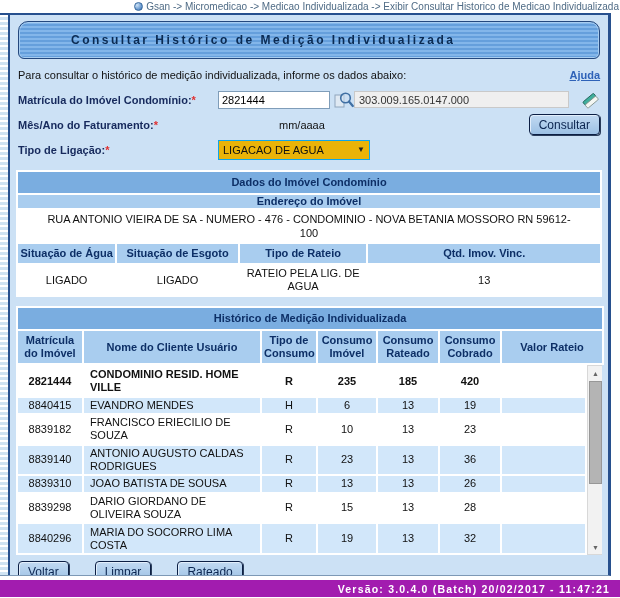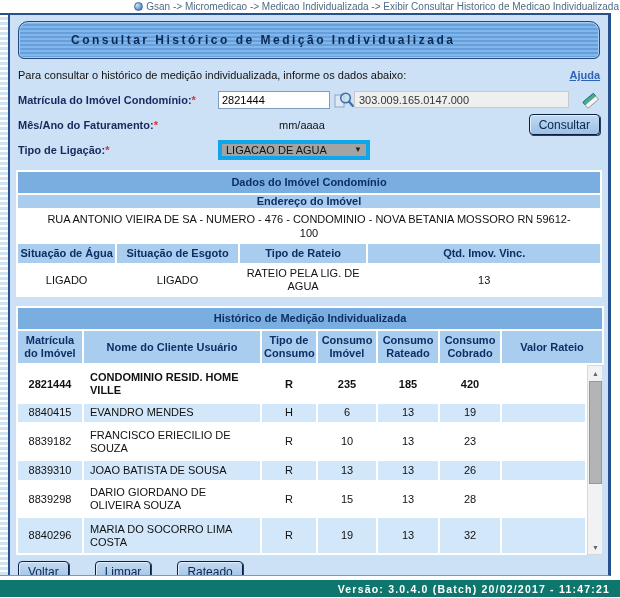--- a/index.html
+++ b/index.html
@@ -47,21 +47,21 @@
                padding-left:4px; margin-left:0; }
   .hint { font-size:11px; color:#111; margin-left:18px;padding-left:43px; }
   .icon-btn { cursor:pointer; display:inline-flex; align-items:center; margin-left:4px; }
   .push-right { margin-left:auto; }
 
   .gs-btn { height:21px; background:linear-gradient(180deg,#c2daf2,#9cc0e4);
             border:1px solid #0c1f44; border-radius:4px; color:#0b2550; font-size:12px;
             font-family:"Liberation Sans",sans-serif; padding:0 9px; cursor:pointer;
             box-shadow:inset 1px 1px 0 #e2eefb, 1px 1px 0 #2a3c5a; }
 
-  .selectbox { width:152px; height:20px; background:#a3a3a3; border:4px solid #0ea5e9;
+  .selectbox { width:152px; height:20px; background:#eab308; border:1px solid #0ea5e9;
                display:flex; align-items:center; font-size:11px; color:#111;
                padding:0 4px; cursor:pointer; }
   .selectbox .arrow { margin-left:auto; font-size:8px; color:#222; }
 
   
   table { border-collapse:collapse; width:100%; table-layout:fixed; }
   th,td { border:2px solid #ffffff; font-size:11px; overflow:hidden; }
   .sec-title { background:#7aade0; color:#0d2f66; font-weight:bold; text-align:center;
                height:23px; line-height:13px; border:2px solid #ffffff; }
   .sub-head { background:#a9cdef; color:#0d2f66; font-weight:bold; text-align:center;
@@ -92,21 +92,21 @@
               cursor:pointer; }
   .vs-up { top:0; } .vs-down { bottom:0; }
   .vs-thumb { position:absolute; left:1px; top:15px; width:13px; height:103px;
               background:#b4b4b4; border:1px solid #979797; cursor:grab; }
 
   
   .actions { display:flex; gap:26px; margin:6px 2px 0; }
 
   
   .pre-footer { height:4px; background:#fff; }
-  .footer-bar { height:17px; background:#0f766e; display:flex; align-items:center;
+  .footer-bar { height:17px; background:#a21caf; display:flex; align-items:center;
                 justify-content:flex-end; padding-right:10px; }
   .footer-bar span { color:#fff; font-size:10.5px; font-weight:bold; letter-spacing:1.2px; }
 
   svg { display:block; }
 </style>
 </head>
 <body>
 
 <div class="breadcrumb">
   <span class="crumb-ball"></span>
@@ -254,20 +254,29 @@
               <tr class="">
                 <td>8839182</td>
                 <td class="cell-name">FRANCISCO ERIECILIO DE SOUZA</td>
                 <td>R</td>
                 <td>10</td>
                 <td>13</td>
                 <td>23</td>
                 <td></td>
               </tr>
               <tr class="alt">
+                <td>8839140</td>
+                <td class="cell-name">ANTONIO AUGUSTO CALDAS RODRIGUES</td>
+                <td>R</td>
+                <td>23</td>
+                <td>13</td>
+                <td>36</td>
+                <td></td>
+              </tr>
+              <tr class="alt">
                 <td>8839310</td>
                 <td class="cell-name">JOAO BATISTA DE SOUSA</td>
                 <td>R</td>
                 <td>13</td>
                 <td>13</td>
                 <td>26</td>
                 <td></td>
               </tr>
               <tr class="">
                 <td>8839298</td>

